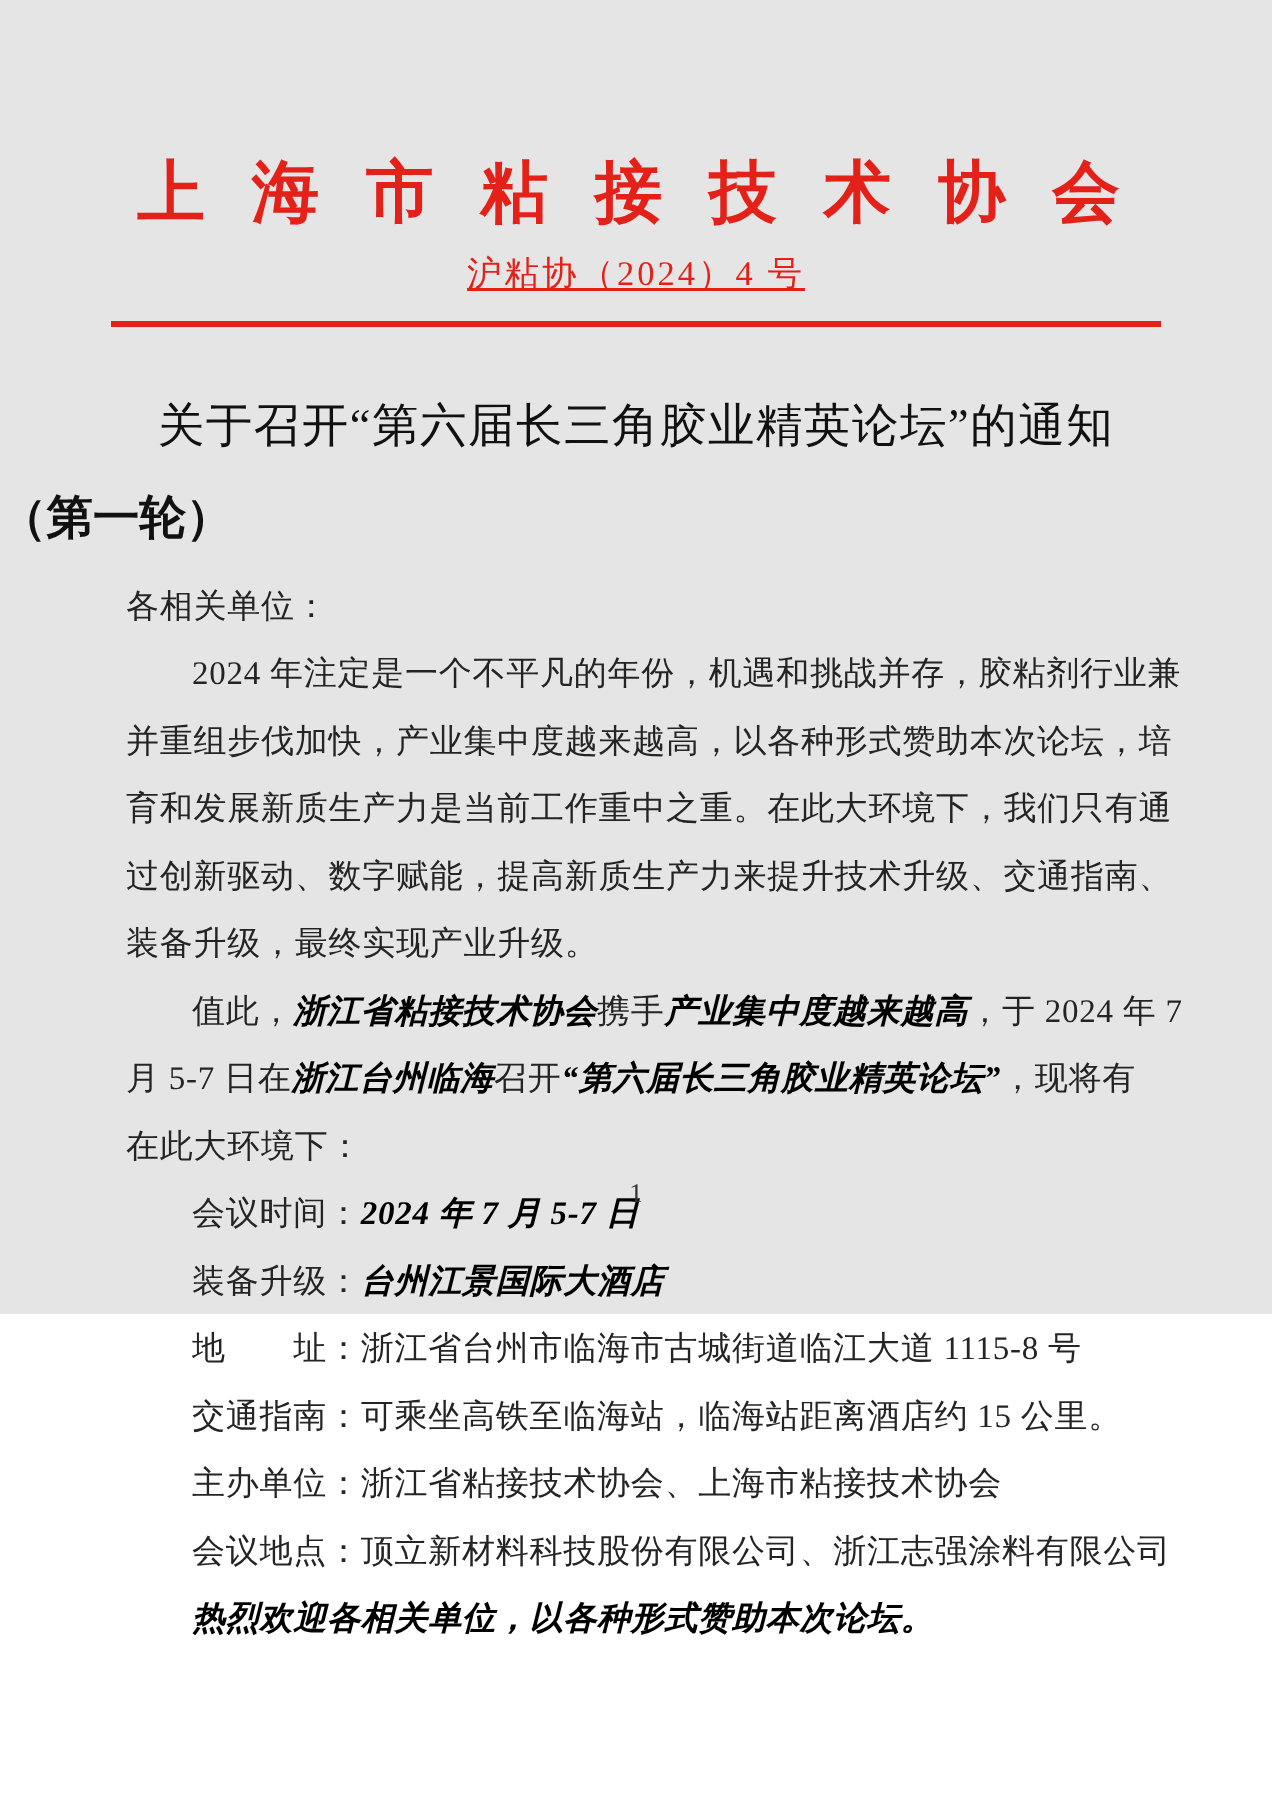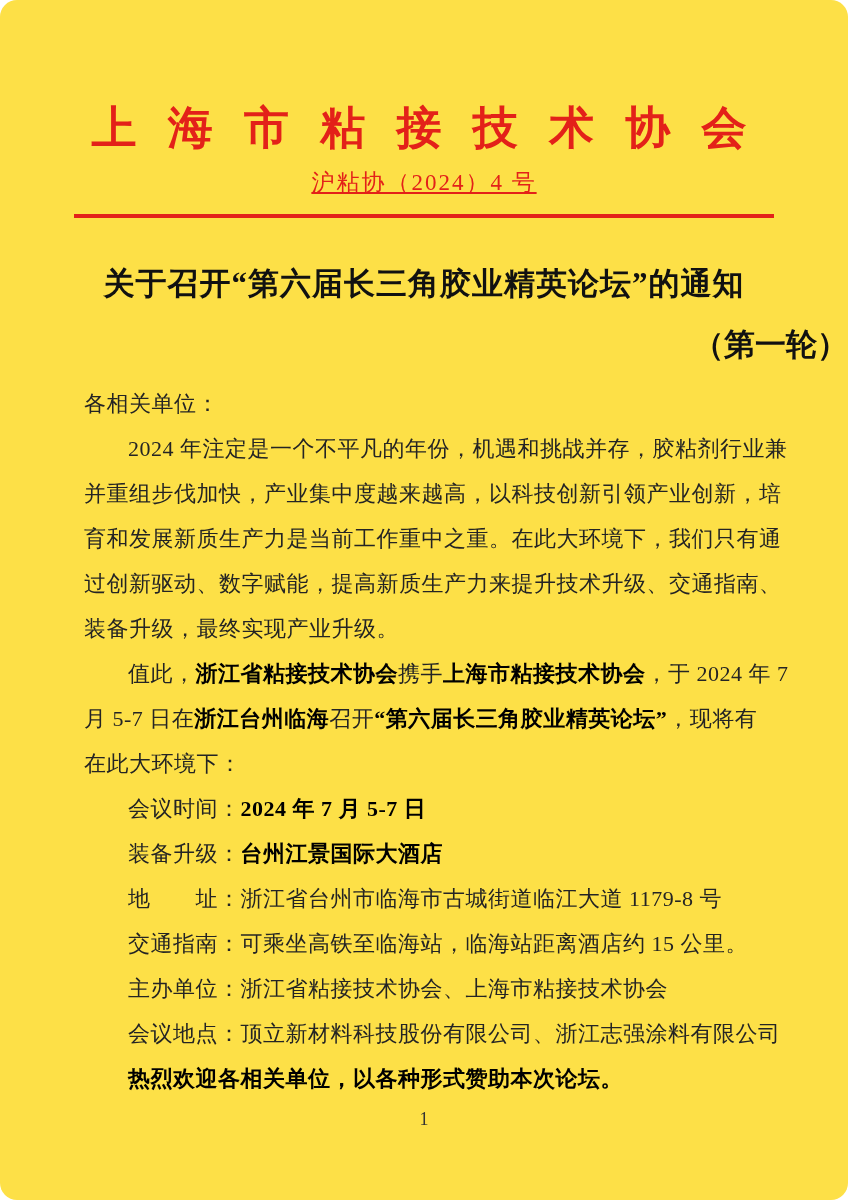--- a/index.html
+++ b/index.html
@@ -1,24 +1,23 @@
 <!DOCTYPE html>
 <html style="--accent: #e32119;"><head>
 <meta charset="utf-8">
 <style>
   :root { --accent: #e32119; }
   html, body { margin: 0; padding: 0; }
   body { width: 848px; height: 1200px; background: #ffffff; overflow: hidden; }
   .page {
     position: relative;
-    width: 848px; height: 1200px;
-    background: #fde047;
+    width: 848px; height: 876px;
+    background: #e5e5e5;
     font-family: "Liberation Serif", "DejaVu Serif", serif;
     color: #222222;
-    border-radius: 17px;
   }
   .org-name {
     padding-top: 100px;
     text-align: center;
     color: var(--accent);
     font-weight: 700;
     font-size: 45px;
     line-height: 56px;
     letter-spacing: 10px;
     white-space: nowrap;
@@ -36,46 +35,46 @@
     margin: 16px auto 0;
     width: 700px;
     height: 4px;
     background: var(--accent);
   }
   .doc-title {
     margin: 44px 0 0;
     text-align: center;
     font-size: 31px;
     line-height: 44px;
-    font-weight: 700;
+    font-weight: 400;
     color: #111111;
     letter-spacing: 1px;
     white-space: nowrap;
   }
   .doc-subtitle {
     margin-top: 17px;
-    text-align: right;
+    text-align: left;
     font-size: 31px;
     line-height: 44px;
     font-weight: 700;
     color: #111111;
   }
   .body-text {
     margin: 14px 86px 0 84px;
     font-size: 22px;
     color: #242424;
   }
   .line {
     height: 45px;
     line-height: 45px;
     white-space: nowrap;
     letter-spacing: 0.5px;
   }
   .line.indent { text-indent: 44px; }
-  .bold { font-weight: 700; color: #000000; }
+  .bold { font-weight: 700; color: #000000; font-style: italic; }
   .page-number {
     position: absolute;
     left: 0; right: 0;
     bottom: 70px;
     text-align: center;
     font-size: 18px;
     color: #333333;
   }
 </style>
 </head>
@@ -87,30 +86,30 @@
     <div class="doc-number">沪粘协（2024）4 号</div>
     <div class="red-rule"></div>
   </div>
 
   <div class="doc-title">关于召开“第六届长三角胶业精英论坛”的通知</div>
   <div class="doc-subtitle">（第一轮）</div>
 
   <div class="body-text">
       <div class="line"><span>各相关单位：</span></div>
       <div class="line indent"><span>2024 年注定是一个不平凡的年份，机遇和挑战并存，胶粘剂行业兼</span></div>
-      <div class="line"><span>并重组步伐加快，产业集中度越来越高，以科技创新引领产业创新，培</span></div>
+      <div class="line"><span>并重组步伐加快，产业集中度越来越高，以各种形式赞助本次论坛，培</span></div>
       <div class="line"><span>育和发展新质生产力是当前工作重中之重。在此大环境下，我们只有通</span></div>
       <div class="line"><span>过创新驱动、数字赋能，提高新质生产力来提升技术升级、交通指南、</span></div>
       <div class="line"><span>装备升级，最终实现产业升级。</span></div>
-      <div class="line indent"><span>值此，</span><span class="bold">浙江省粘接技术协会</span><span>携手</span><span class="bold">上海市粘接技术协会</span><span>，于 2024 年 7</span></div>
+      <div class="line indent"><span>值此，</span><span class="bold">浙江省粘接技术协会</span><span>携手</span><span class="bold">产业集中度越来越高</span><span>，于 2024 年 7</span></div>
       <div class="line"><span>月 5-7 日在</span><span class="bold">浙江台州临海</span><span>召开</span><span class="bold">“第六届长三角胶业精英论坛”</span><span>，现将有</span></div>
       <div class="line"><span>在此大环境下：</span></div>
       <div class="line indent"><span>会议时间：</span><span class="bold">2024 年 7 月 5-7 日</span></div>
       <div class="line indent"><span>装备升级：</span><span class="bold">台州江景国际大酒店</span></div>
-      <div class="line indent"><span>地　　址：浙江省台州市临海市古城街道临江大道 1179-8 号</span></div>
+      <div class="line indent"><span>地　　址：浙江省台州市临海市古城街道临江大道 1115-8 号</span></div>
       <div class="line indent"><span>交通指南：可乘坐高铁至临海站，临海站距离酒店约 15 公里。</span></div>
       <div class="line indent"><span>主办单位：浙江省粘接技术协会、上海市粘接技术协会</span></div>
       <div class="line indent"><span>会议地点：顶立新材料科技股份有限公司、浙江志强涂料有限公司</span></div>
       <div class="line indent"><span class="bold">热烈欢迎各相关单位，以各种形式赞助本次论坛。</span></div>
     </div>
 
   <div class="page-number">1</div>
 </div>
 
 </body></html>

